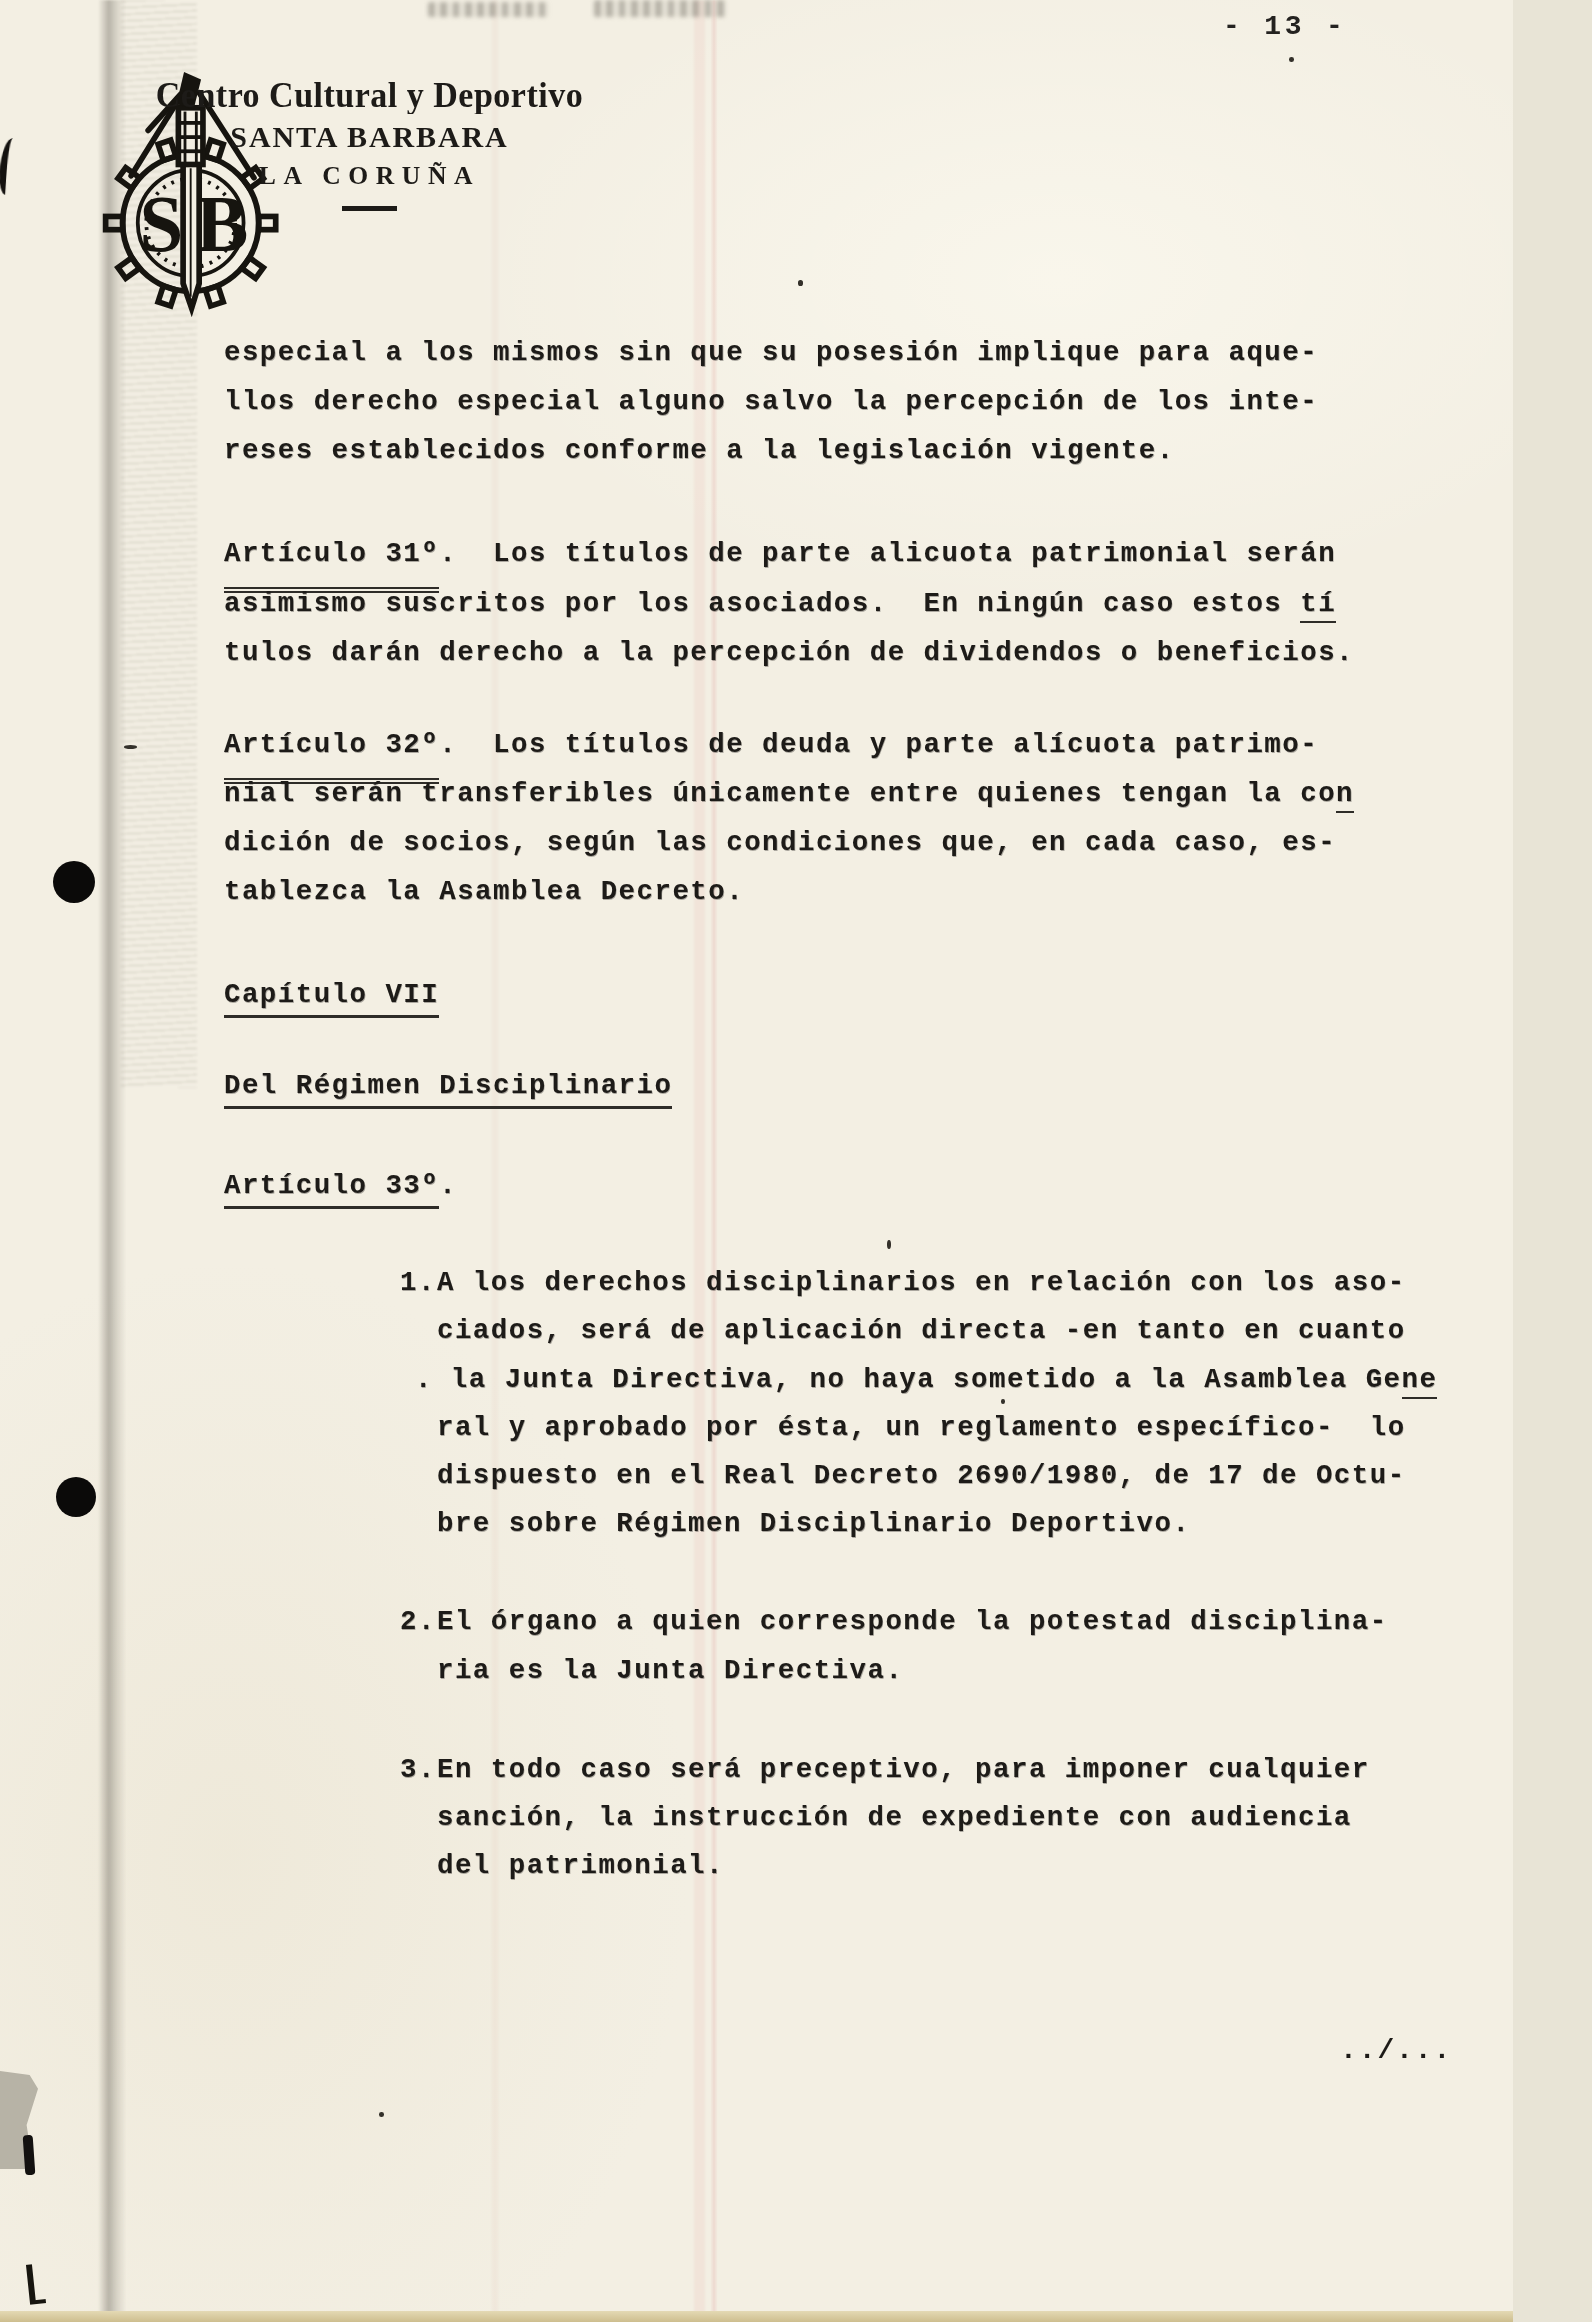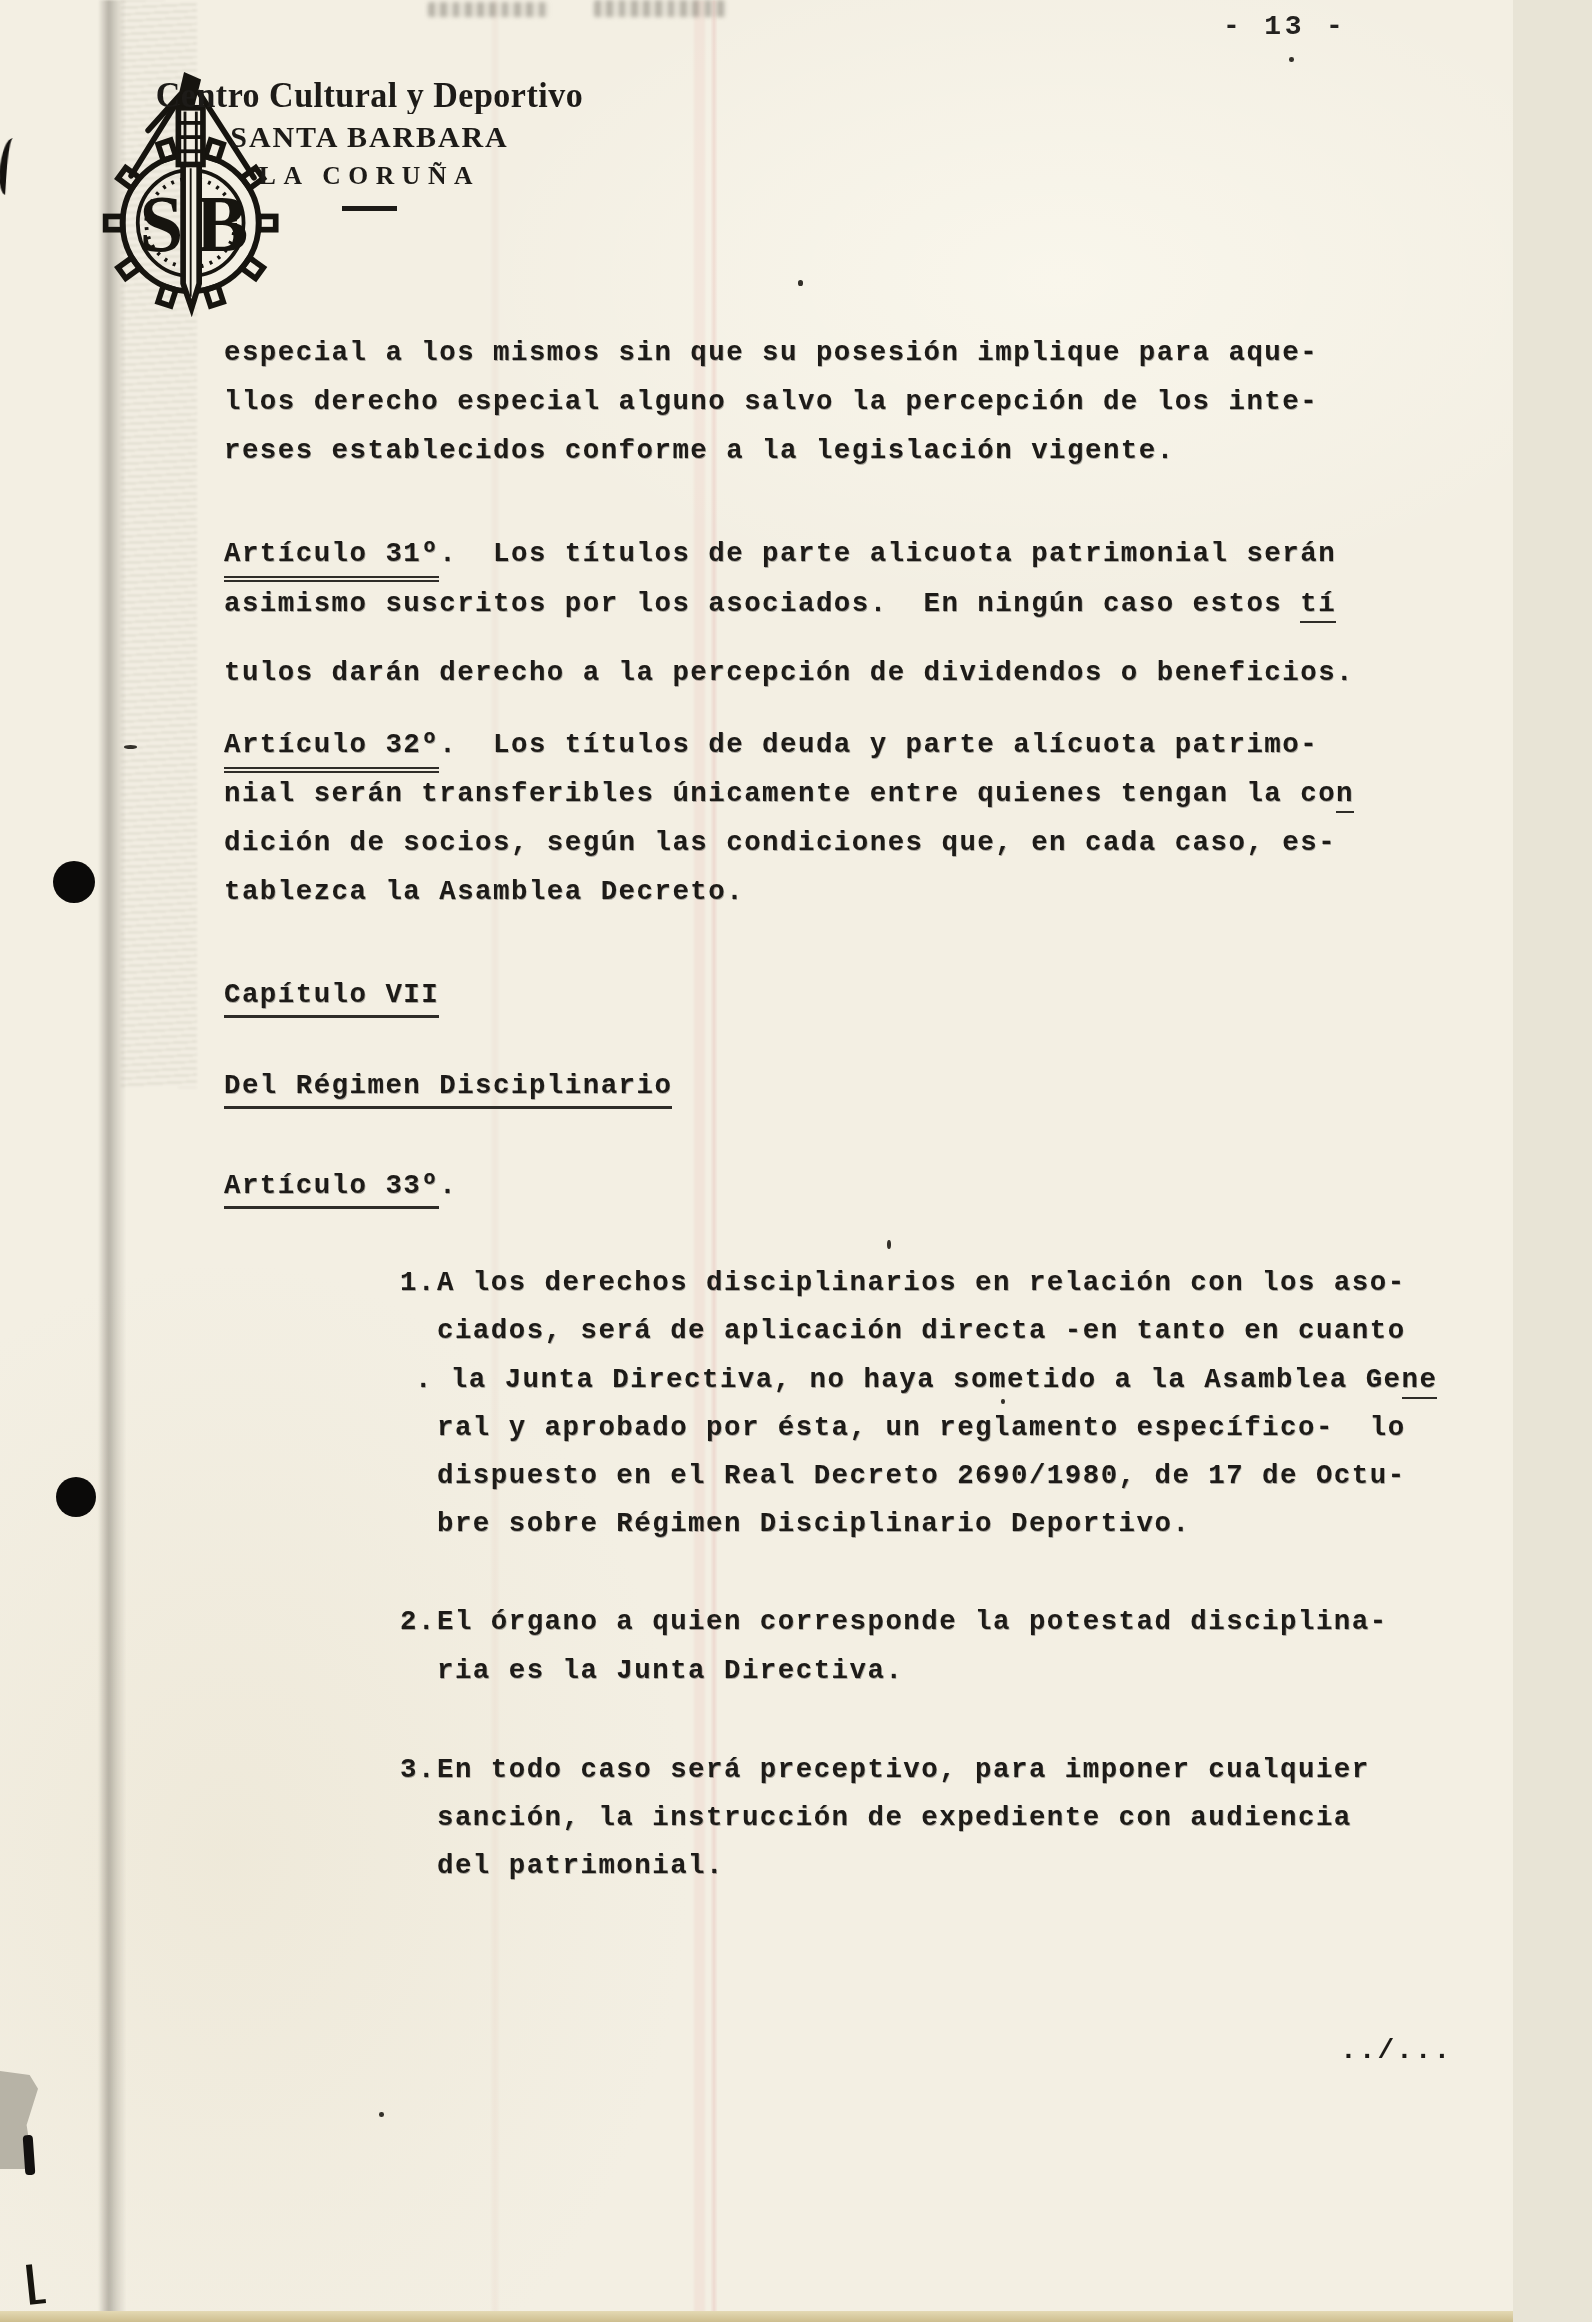--- a/index.html
+++ b/index.html
@@ -48,21 +48,21 @@
   .tline{
     position:absolute;white-space:pre;
     font:bold 27.4px "Liberation Mono", monospace;
     letter-spacing:1.5px;
     color:#1d1b18;
     text-shadow:0.6px 0.6px 0 rgba(35,32,28,.35);
   }
   .pgnum{position:absolute;left:1223px;top:11.4px;font:bold 28px "Liberation Mono",monospace;letter-spacing:3.8px;color:#242220;}
   .cont{position:absolute;left:1340px;top:2035px;font:bold 28px "Liberation Mono",monospace;letter-spacing:1.9px;}
   .u{border-bottom:2.8px solid rgba(29,27,24,.92);padding-bottom:1.9px;}
-  .uu{border-bottom:6.6px double rgba(29,27,24,.92);padding-bottom:7px;}
+  .uu{border-bottom:6.6px double rgba(29,27,24,.92);padding-bottom:18px;}
   .uh{border-bottom:3.8px solid rgba(29,27,24,.92);padding-bottom:4.7px;}
 </style>
 </head>
 <body>
 
 <div class="page">
 
   <div class="gutter-band"></div>
   <div class="gutter-speckle"></div>
   <div class="pink-streak" style="left:694px;width:11.4px;background:rgba(224,140,140,.10);"></div>
@@ -136,21 +136,21 @@
     <div class="h-city">LA CORUÑA</div>
     <div class="h-dash"></div>
   </div>
 
   <div class="tline" style="left:224px;top:337px;">especial a los mismos sin que su posesión implique para aque-</div>
   <div class="tline" style="left:224px;top:386px;">llos derecho especial alguno salvo la percepción de los inte-</div>
   <div class="tline" style="left:224px;top:435px;">reses establecidos conforme a la legislación vigente.</div>
 
   <div class="tline" style="left:224px;top:538px;"><span class="uu">Artículo 31º</span><span>.  Los títulos de parte alicuota patrimonial serán</span></div>
   <div class="tline" style="left:224px;top:588px;"><span>asimismo suscritos por los asociados.  En ningún caso estos </span><span class="u">tí</span></div>
-  <div class="tline" style="left:224px;top:637px;margin-top:20px;">tulos darán derecho a la percepción de dividendos o beneficios.</div>
+  <div class="tline" style="left:224px;top:637px;">tulos darán derecho a la percepción de dividendos o beneficios.</div>
 
   <div class="tline" style="left:224px;top:729px;"><span class="uu">Artículo 32º</span><span>.  Los títulos de deuda y parte alícuota patrimo-</span></div>
   <div class="tline" style="left:224px;top:778px;"><span>nial serán transferibles únicamente entre quienes tengan la co</span><span class="u">n</span></div>
   <div class="tline" style="left:224px;top:827px;">dición de socios, según las condiciones que, en cada caso, es-</div>
   <div class="tline" style="left:224px;top:876px;">tablezca la Asamblea Decreto.</div>
 
   <div class="tline" style="left:224px;top:979px;"><span class="uh">Capítulo VII</span></div>
   <div class="tline" style="left:224px;top:1070px;"><span class="uh">Del Régimen Disciplinario</span></div>
 
   <div class="tline" style="left:224px;top:1170px;"><span class="uh">Artículo 33º</span><span>.</span></div>

